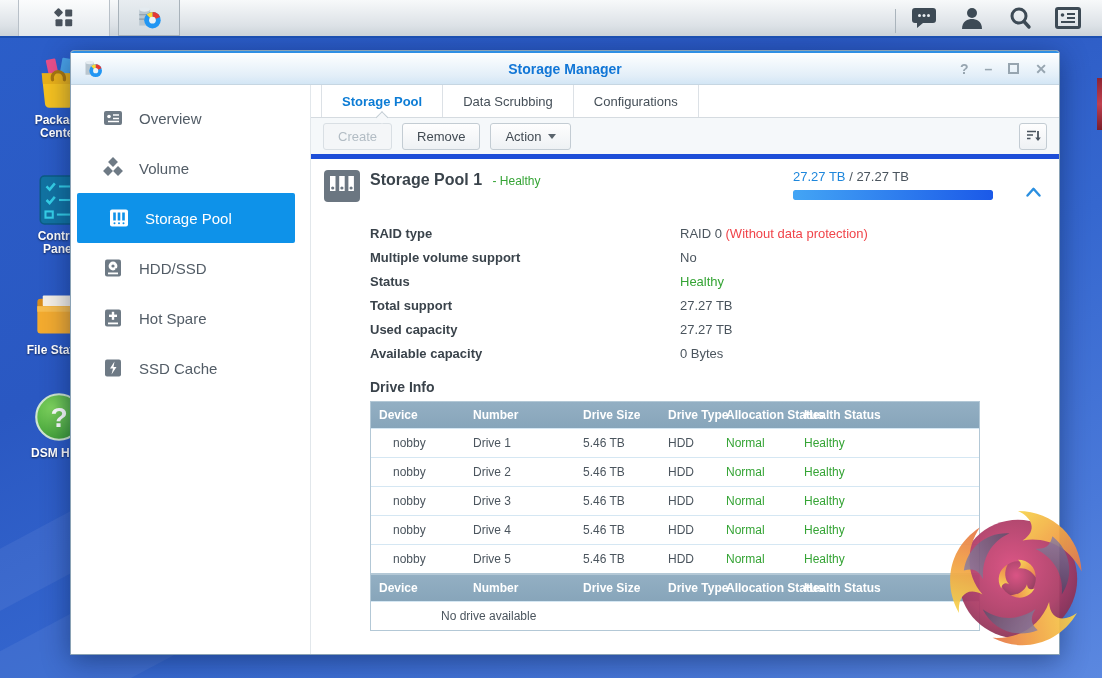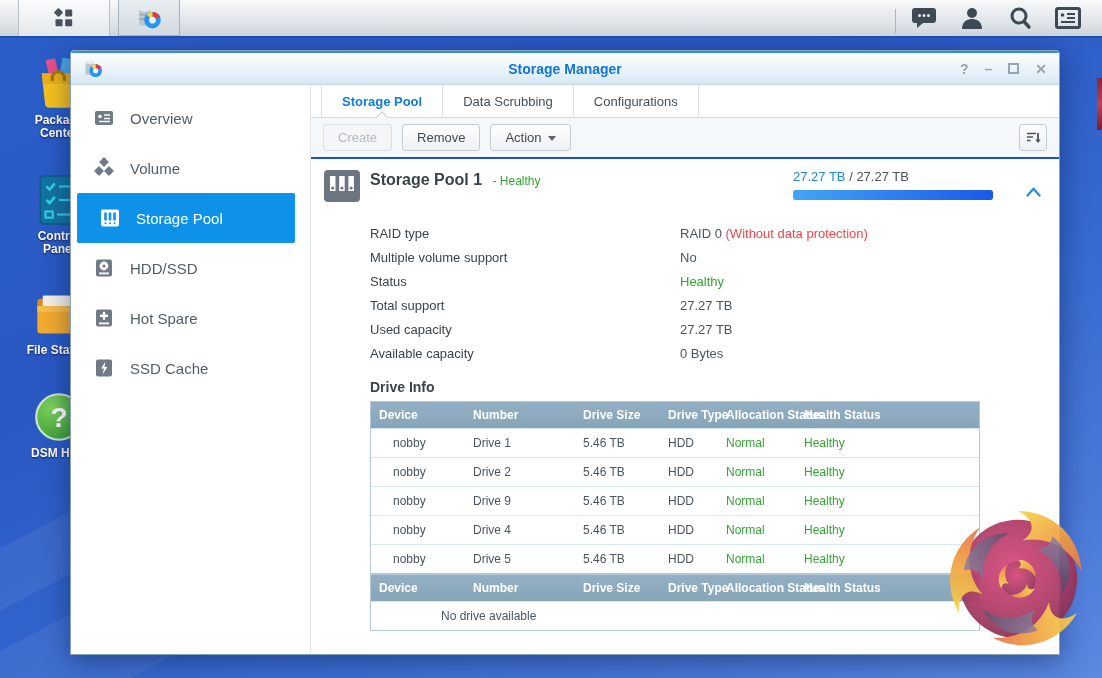--- a/index.html
+++ b/index.html
@@ -40,21 +40,21 @@
   .title { position:absolute; left:0; right:0; text-align:center; color:#1176d6;
            font-weight:bold; font-size:14px; pointer-events:none; }
   .win-controls { margin-left:auto; display:flex; align-items:center; gap:16px; z-index:2; }
   .wc { color:#97a5b0; font-size:14px; font-weight:bold; cursor:pointer; line-height:14px; }
   .wc-max { width:11px; height:11px; border:2px solid #97a5b0; display:inline-block; }
 
   .win-body { flex:1; display:flex; min-height:0; }
 
   
   .sidebar { width:240px; flex:0 0 240px; background:#fff; border-right:1px solid #e2e7eb; padding-top:8px; }
-  .side-item { height:50px; display:flex; align-items:center; padding-left:22px; gap:15px;
+  .side-item { height:50px; display:flex; align-items:center; padding-left:31px; gap:15px;
                color:#525c66; font-size:15px; cursor:pointer; }
   .side-item svg { flex:0 0 auto; }
   .side-item .ic { color:#6e7a85; }
   .side-item.selected { background:#0e92e9; color:#fff; margin:0 0 0 6px; width:218px; border-radius:2px; }
   .side-item.selected .ic { color:#fff; }
   .slot { fill:#fff; }
   .selected .slot { fill:#0e92e9; }
 
   
   .content { flex:1; display:flex; flex-direction:column; min-width:0; }
@@ -64,21 +64,21 @@
          cursor:pointer; position:relative; border-right:1px solid #dce1e6; }
   .tab:first-child { border-left:1px solid #dce1e6; }
   .tab.active { color:#0c7cd5; font-weight:bold; }
   .notch { position:absolute; left:50%; bottom:-5px; width:9px; height:9px; background:#f6f8fa;
            border-left:1px solid #c2ccd3; border-top:1px solid #c2ccd3;
            transform:translateX(-50%) rotate(45deg); z-index:4; display:none; }
   .tab.active .notch { display:block; }
 
   
   .toolbar { height:42px; flex:0 0 42px; background:#f5f8fa; border-top:1px solid #d5dbe0;
-             border-bottom:2px solid #1d4ed8; display:flex; align-items:center; padding:8px 12px; gap:10px; }
+             border-bottom:5px solid #1d4ed8; display:flex; align-items:center; padding:8px 12px; gap:10px; }
   .btn { height:27px; padding:0 14px; font-size:13px; color:#424b53; border:1px solid #c3ccd3;
          border-radius:3px; background:linear-gradient(#fefefe,#eef1f4); cursor:pointer;
          display:flex; align-items:center; gap:6px; font-family:inherit; }
   .btn.disabled { color:#b2bcc4; background:#f4f6f8; border-color:#d9dfe4; cursor:default; }
   .caret { width:0; height:0; border-left:4px solid transparent; border-right:4px solid transparent;
            border-top:5px solid #5a646d; margin-top:1px; }
   .icon-btn { margin-left:auto; width:28px; height:27px; border:1px solid #c3ccd3; border-radius:3px;
               background:linear-gradient(#fefefe,#eef1f4); display:flex; align-items:center;
               justify-content:center; cursor:pointer; }
 
@@ -93,21 +93,21 @@
   .cap { position:absolute; left:470px; top:6px; width:200px; }
   .cap-text { font-size:13px; white-space:nowrap; }
   .cap-used { color:#1e87dc; }
   .cap-total { color:#4b555e; }
   .pbar { margin-top:6px; height:10px; width:200px; background:#e8edf1; border-radius:2px; overflow:hidden; }
   .pfill { height:100%; background:linear-gradient(90deg,#43a5f5,#1b59e8); border-radius:2px; }
   .chev { position:absolute; right:6px; top:24px; cursor:pointer; }
 
   .details { margin-left:47px; margin-top:8px; }
   .d-row { display:flex; height:24px; align-items:center; font-size:13px; }
-  .d-label { width:310px; font-weight:normal; color:#3a434b; }
+  .d-label { width:310px; font-weight:bold; color:#3a434b; }
   .d-value { color:#4b555e; }
   .red { color:#f0444a; }
   .green { color:#35a435; }
 
   .sect-title { margin:14px 0 6px 47px; font-size:14px; font-weight:bold; color:#3a434b; }
   .sect-title.hs { margin-top:24px; }
 
   .dtable { margin-left:47px; width:610px; border:1px solid #b3c8d6; }
   .t-head { display:grid; grid-template-columns:102px 110px 85px 58px 78px auto; height:26px;
             background:linear-gradient(#93afc3,#87a5ba); align-items:center; }
@@ -425,21 +425,21 @@
             <div class="t-row">
               <div class="t-c">nobby</div>
                 <div class="t-c">Drive 2</div>
                 <div class="t-c">5.46 TB</div>
                 <div class="t-c">HDD</div>
                 <div class="t-c green">Normal</div>
                 <div class="t-c green">Healthy</div>
             </div>
             <div class="t-row">
               <div class="t-c">nobby</div>
-                <div class="t-c">Drive 9</div>
+                <div class="t-c">Drive 3</div>
                 <div class="t-c">5.46 TB</div>
                 <div class="t-c">HDD</div>
                 <div class="t-c green">Normal</div>
                 <div class="t-c green">Healthy</div>
             </div>
             <div class="t-row">
               <div class="t-c">nobby</div>
                 <div class="t-c">Drive 4</div>
                 <div class="t-c">5.46 TB</div>
                 <div class="t-c">HDD</div>

